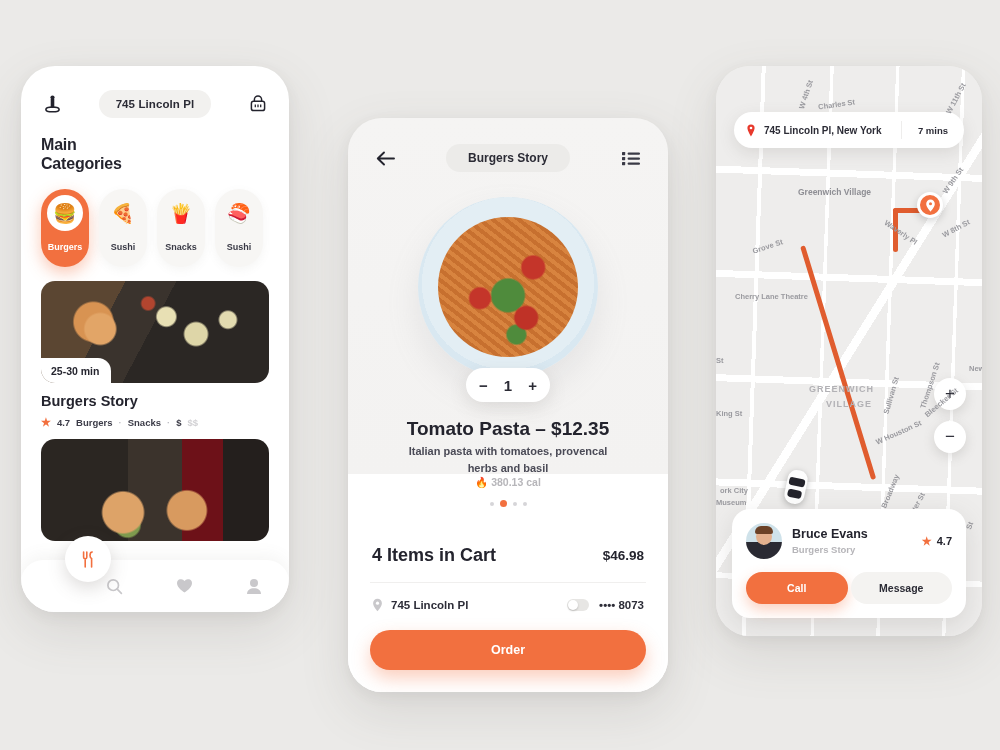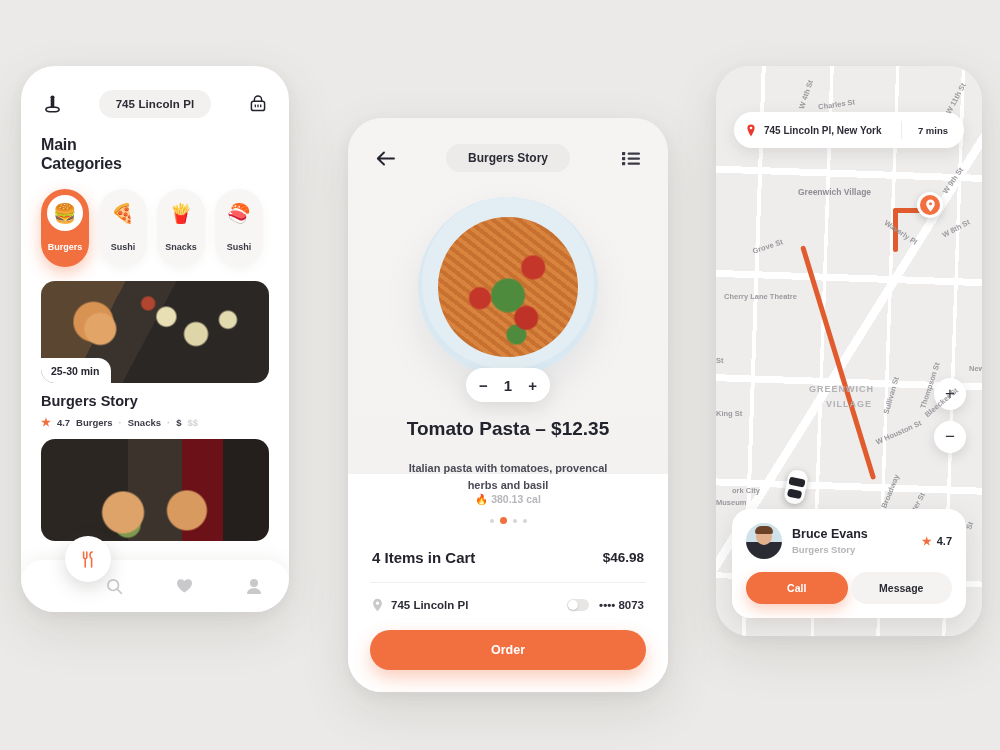--- a/index.html
+++ b/index.html
@@ -115,34 +115,34 @@
       #cf7c38;
   }
   .stepper {
     position:absolute; bottom:-6px; left:50%; transform:translateX(-50%);
     width:84px; height:34px; border-radius:17px; background:#fff;
     display:flex; align-items:center; justify-content:space-between; padding:0 13px;
     box-shadow:0 6px 18px rgba(120,112,105,.16);
     font-size:15px; font-weight:700; color:#2b2b35;
   }
   .d-title { text-align:center; margin-top:22px; font-size:19px; font-weight:800; color:#23232d; }
-  .d-desc  { text-align:center; margin-top:20px; font-size:11px; font-weight:600;
+  .d-desc  { text-align:center; margin-top:3px; font-size:11px; font-weight:600;
              color:#4a4a56; line-height:1.5; padding:0 48px; }
   .d-cal   { text-align:center; margin-top:0; font-size:10.5px; font-weight:700; color:#b7b6ba; }
   .dots    { display:flex; gap:6px; justify-content:center; margin-top:11px; align-items:center; }
   .dots i  { width:4px; height:4px; border-radius:50%; background:#d6d5d8; display:block; }
   .dots i.on { width:7px; height:7px; background:#f2703f; }
 
   .cart {
     position:absolute; left:0; bottom:0; width:100%; background:#fff;
     border-top-left-radius:24px; border-top-right-radius:24px; padding:0 22px 22px 22px;
   }
   .cart-row1 { display:flex; align-items:center; justify-content:space-between;
                padding:19px 2px 16px 2px; border-bottom:1px solid #f0efee; }
-  .cart-row1 .l { font-size:15px; font-weight:800; color:#24242e; }
+  .cart-row1 .l { font-size:18px; font-weight:800; color:#24242e; }
   .cart-row1 .r { font-size:13.5px; font-weight:800; color:#24242e; }
   .cart-row2 { display:flex; align-items:center; justify-content:space-between; padding:15px 2px 14px 2px; }
   .cart-addr { display:flex; align-items:center; gap:8px; font-size:11.5px; font-weight:700; color:#2d2d38; }
   .cart-pay  { display:flex; align-items:center; gap:10px; font-size:11.5px; font-weight:800; color:#2d2d38; }
   .toggle { width:22px; height:12px; border-radius:6px; background:#e7e6e4; position:relative; }
   .toggle::after { content:""; position:absolute; left:1px; top:1px; width:10px; height:10px;
                    border-radius:50%; background:#fff; box-shadow:0 1px 2px rgba(0,0,0,.2); }
   .order-btn {
     margin-top:4px; height:40px; border-radius:20px; background:#f2703f; border:none;
     width:100%; color:#fff; font-size:12.5px; font-weight:700;
@@ -418,31 +418,31 @@
 
     <div id="map-labels">
         <span class="map-lbl " style="left: 75px; top: 24px; transform: rotate(-72deg);">W 4th St</span>
         <span class="map-lbl " style="left: 102px; top: 34px; transform: rotate(-8deg);">Charles St</span>
         <span class="map-lbl " style="left: 223px; top: 28px; transform: rotate(-62deg);">W 11th St</span>
         <span class="map-lbl mid" style="left: 82px; top: 121px; transform: rotate(0deg);">Greenwich Village</span>
         <span class="map-lbl " style="left: 222px; top: 110px; transform: rotate(-55deg);">W 9th St</span>
         <span class="map-lbl " style="left: 166px; top: 162px; transform: rotate(34deg);">Waverly Pl</span>
         <span class="map-lbl " style="left: 225px; top: 158px; transform: rotate(-28deg);">W 8th St</span>
         <span class="map-lbl " style="left: 36px; top: 176px; transform: rotate(-18deg);">Grove St</span>
-        <span class="map-lbl " style="left: 8px; top: 226px; transform: rotate(0deg);">Cherry Lane Theatre</span>
+        <span class="map-lbl " style="left: 19px; top: 226px; transform: rotate(0deg);">Cherry Lane Theatre</span>
         <span class="map-lbl " style="left: 0px; top: 290px; transform: rotate(0deg);">St</span>
         <span class="map-lbl " style="left: 253px; top: 298px; transform: rotate(0deg);">New</span>
         <span class="map-lbl big" style="left: 76px; top: 318px; transform: rotate(0deg);">GREENWICH</span>
         <span class="map-lbl big" style="left: 93px; top: 333px; transform: rotate(0deg);">VILLAGE</span>
         <span class="map-lbl " style="left: 190px; top: 315px; transform: rotate(-72deg);">Thompson St</span>
         <span class="map-lbl " style="left: 205px; top: 332px; transform: rotate(-40deg);">Bleecker St</span>
         <span class="map-lbl " style="left: 156px; top: 325px; transform: rotate(-74deg);">Sullivan St</span>
         <span class="map-lbl " style="left: 0px; top: 343px; transform: rotate(0deg);">King St</span>
         <span class="map-lbl " style="left: 158px; top: 362px; transform: rotate(-24deg);">W Houston St</span>
-        <span class="map-lbl " style="left: 16px; top: 420px; transform: rotate(0deg);">ork City</span>
+        <span class="map-lbl " style="left: 4px; top: 420px; transform: rotate(0deg);">ork City</span>
         <span class="map-lbl " style="left: 0px; top: 432px; transform: rotate(0deg);">Museum</span>
         <span class="map-lbl " style="left: 150px; top: 425px; transform: rotate(-68deg);">W Broadway</span>
         <span class="map-lbl " style="left: 178px; top: 440px; transform: rotate(-62deg);">Wooster St</span>
         <span class="map-lbl " style="left: 250px; top: 455px; transform: rotate(-70deg);">St</span>
       </div>
 
     <div class="driver">
       <div class="dv-head">
         <div class="avatar"></div>
         <div>

